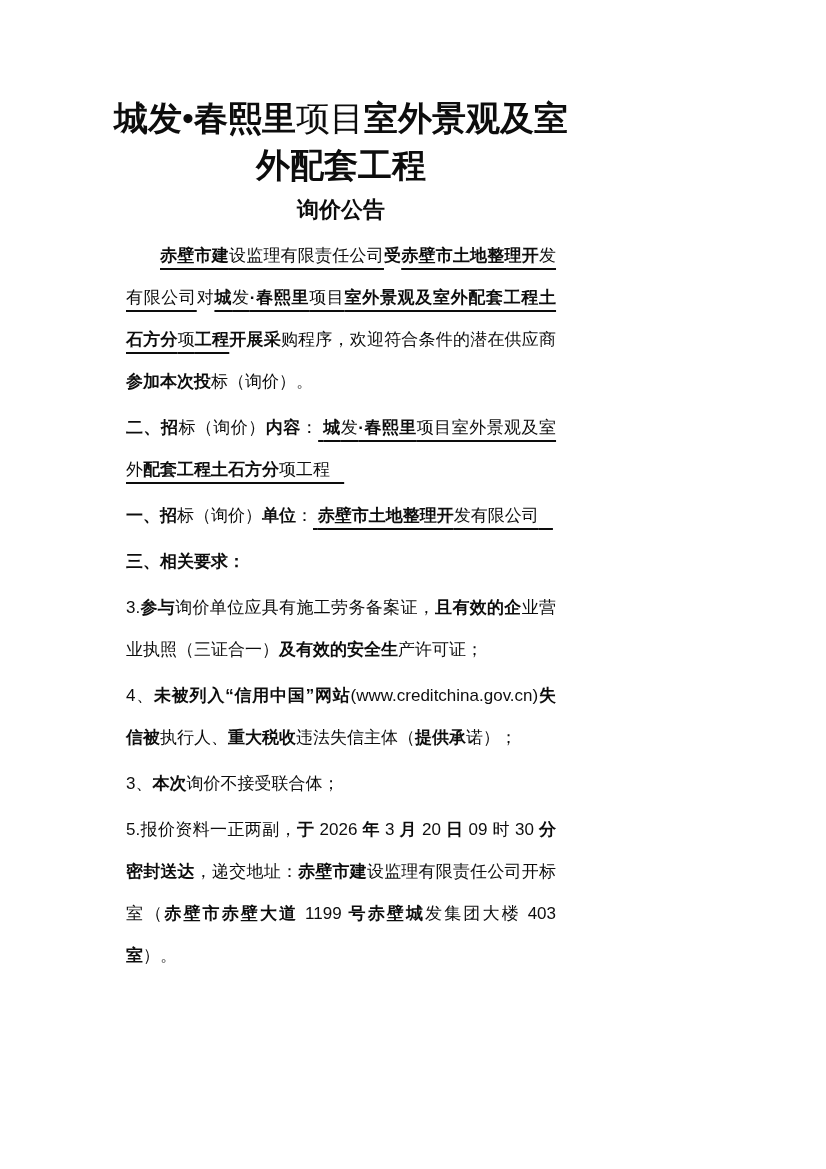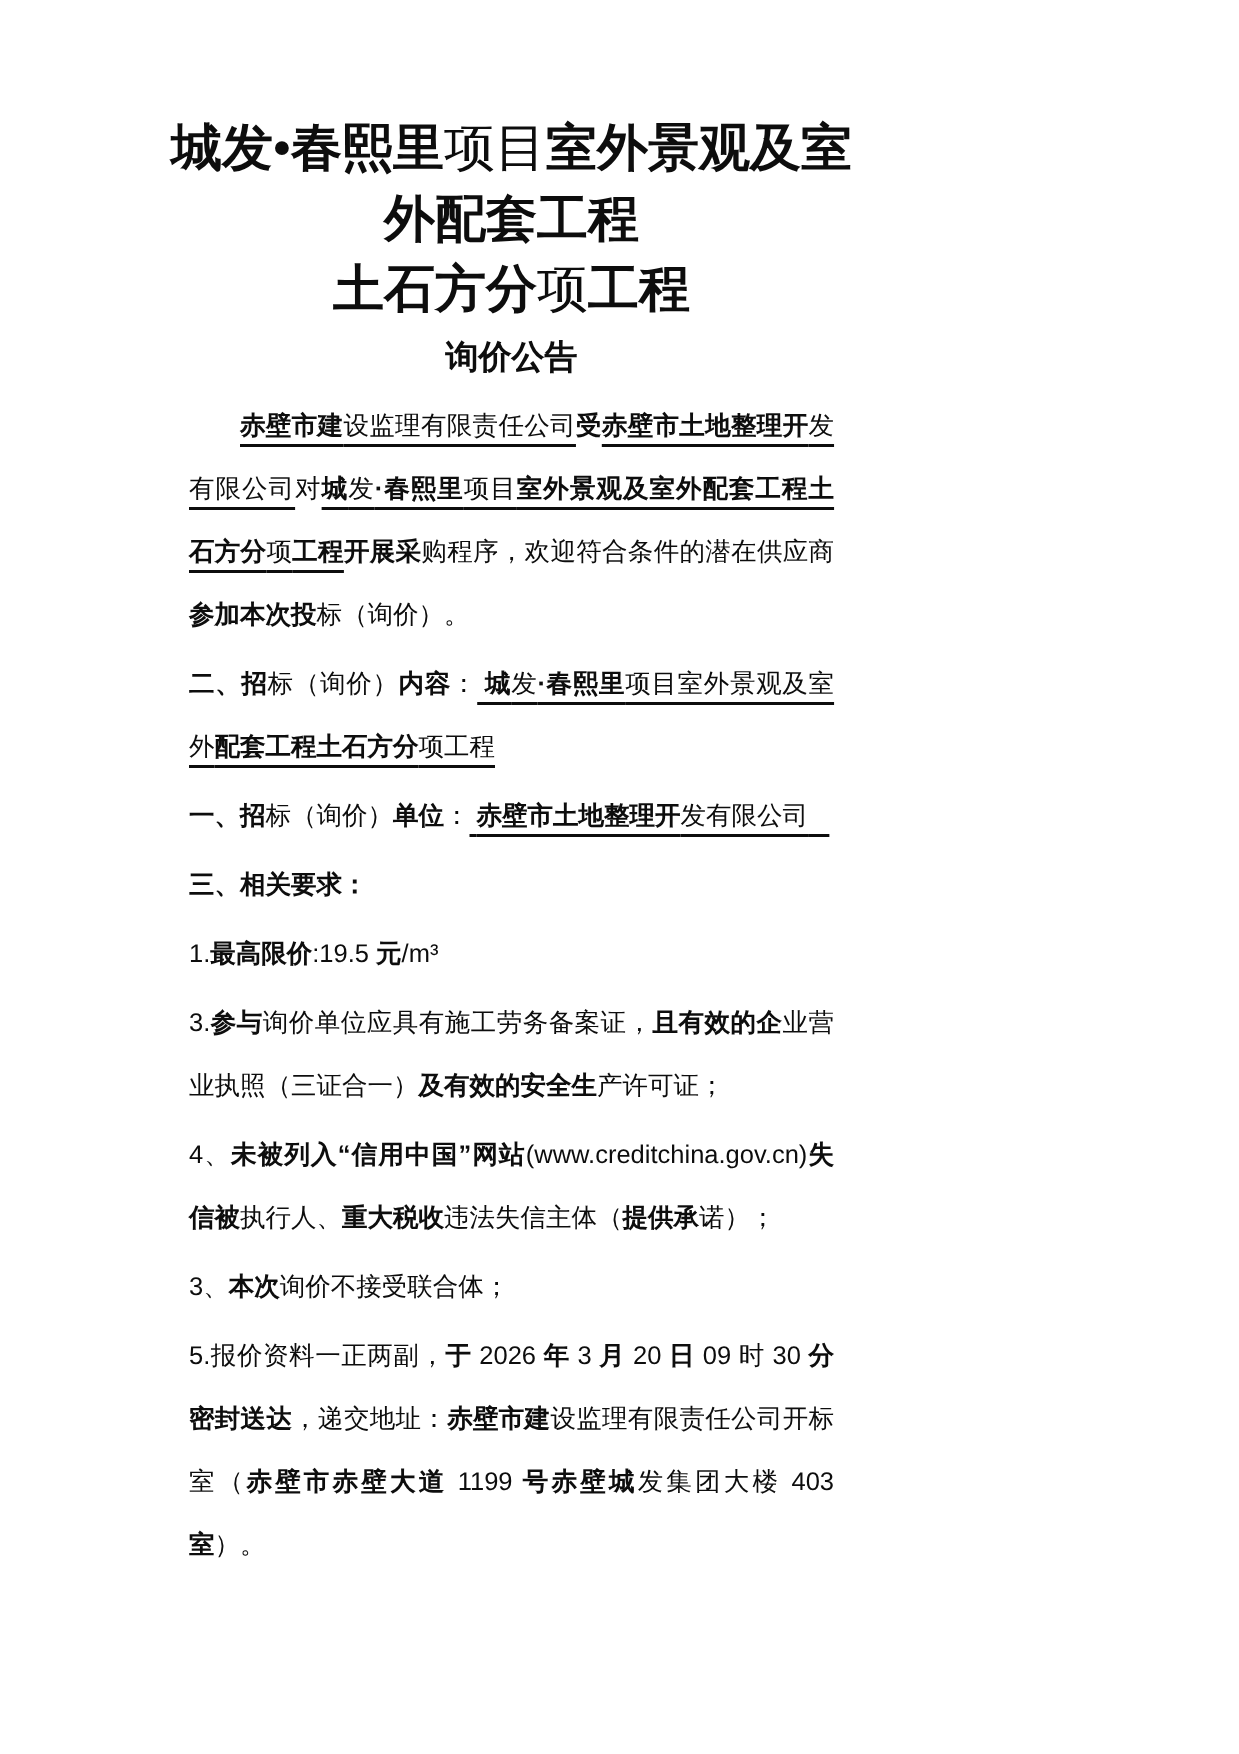--- a/index.html
+++ b/index.html
@@ -7,21 +7,21 @@
     padding: 0;
     background: #ffffff;
   }
   .page {
     position: relative;
     width: 680px;
     height: 1169px;
     background: #ffffff;
     overflow: hidden;
     box-sizing: border-box;
-    padding: 76px 120px 0 122px;
+    padding: 95px 120px 0 122px;
     color: #0d0d0d;
   }
   .para {
     margin: 4px;
     text-align: justify;
     font-family: "Liberation Sans", sans-serif;
     font-size: 17px;
     line-height: 42px;
     font-weight: normal;
     word-break: break-word;
@@ -48,25 +48,23 @@
     text-underline-offset: 7px;
     text-decoration-thickness: 2px;
   }
 </style>
 </head>
 <body>
 
 <div class="page">
   <div id="doc">
       <p class="para title"><span class="b ">城发</span><span class="b ">•</span><span class="b ">春熙里</span><span class="">项目</span><span class="b ">室外景观及室外配套工程</span></p>
-      <p class="para title"><span class="b ">土石方分</span><span class="">项</span><span class="b ">工程</span></p>
       <p class="para subtitle"><span class="b ">询价公告</span></p>
       <p class="para body indent"><span class="b u">赤壁市建</span><span class="u">设监理有限责任公司</span><span class="b ">受</span><span class="b u">赤壁市土地整理开</span><span class="u">发有限公司</span><span class="">对</span><span class="b u">城</span><span class="u">发</span><span class="b u">·春熙里</span><span class="u">项目</span><span class="b u">室外景观及室外配套工程土石方分</span><span class="u">项</span><span class="b u">工程</span><span class="b ">开展采</span><span class="">购程序</span><span class="">，欢迎符合条件的潜在供应商</span><span class="b ">参加本次投</span><span class="">标（询价）。</span></p>
       <p class="para body"><span class="b ">二、招</span><span class="">标（询价）</span><span class="b ">内容</span><span class="">：</span><span class="u">&nbsp;</span><span class="b u">城</span><span class="u">发</span><span class="b u">·春熙里</span><span class="u">项目室外景观及室外</span><span class="b u">配套工程土石方分</span><span class="u">项工程</span><span class="u">&nbsp;&nbsp;&nbsp;</span></p>
       <p class="para body"><span class="b ">一、招</span><span class="">标（询价）</span><span class="b ">单位</span><span class="">：</span><span class="u">&nbsp;</span><span class="b u">赤壁市土地整理开</span><span class="u">发有限公司</span><span class="u">&nbsp;&nbsp;&nbsp;</span></p>
       <p class="para body"><span class="b ">三、相关要求：</span></p>
-      <p class="para body"><span class="">1.</span><span class="b ">最高限价</span><span class="">:19.5 </span><span class="b ">元</span><span class="">/m³</span></p>
       <p class="para body"><span class="">3.</span><span class="b ">参与</span><span class="">询价单位应具有施工劳务备案证，</span><span class="b ">且有效的企</span><span class="">业营业执照</span><span class="">（三证合一）</span><span class="b ">及有效的安全生</span><span class="">产许可证；</span></p>
       <p class="para body"><span class="">4、</span><span class="b ">未被列入“信用中国”网站</span><span class="">(www.creditchina.gov.cn)</span><span class="b ">失信被</span><span class="">执行人、</span><span class="b ">重大税收</span><span class="">违法失信主体（</span><span class="b ">提供承</span><span class="">诺）；</span></p>
       <p class="para body"><span class="">3、</span><span class="b ">本次</span><span class="">询价不接受联合体；</span></p>
       <p class="para body"><span class="">5.报价资料一正两副，</span><span class="b ">于</span><span class=""> 2026 </span><span class="b ">年</span><span class=""> 3 </span><span class="b ">月</span><span class=""> 20 </span><span class="b ">日</span><span class=""> 09 时 30 </span><span class="b ">分密封送达</span><span class="">，递交地址：</span><span class="b ">赤壁市建</span><span class="">设监理有限责任公司开标室（</span><span class="b ">赤壁市赤壁大道</span><span class=""> 1199 </span><span class="b ">号赤壁城</span><span class="">发集团大楼 403 </span><span class="b ">室</span><span class="">）。</span></p>
     </div>
 </div>
 
 </body></html>

